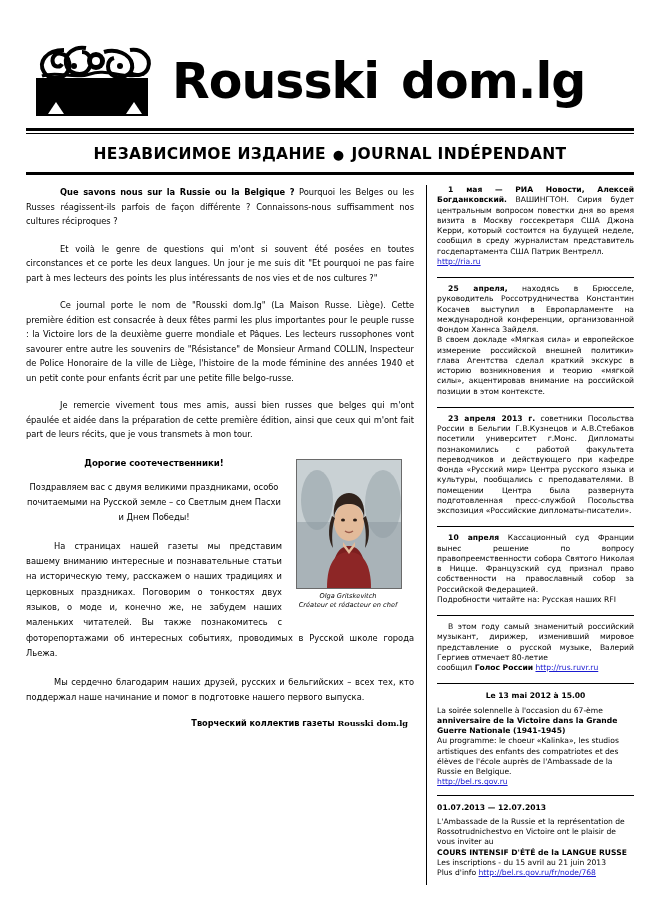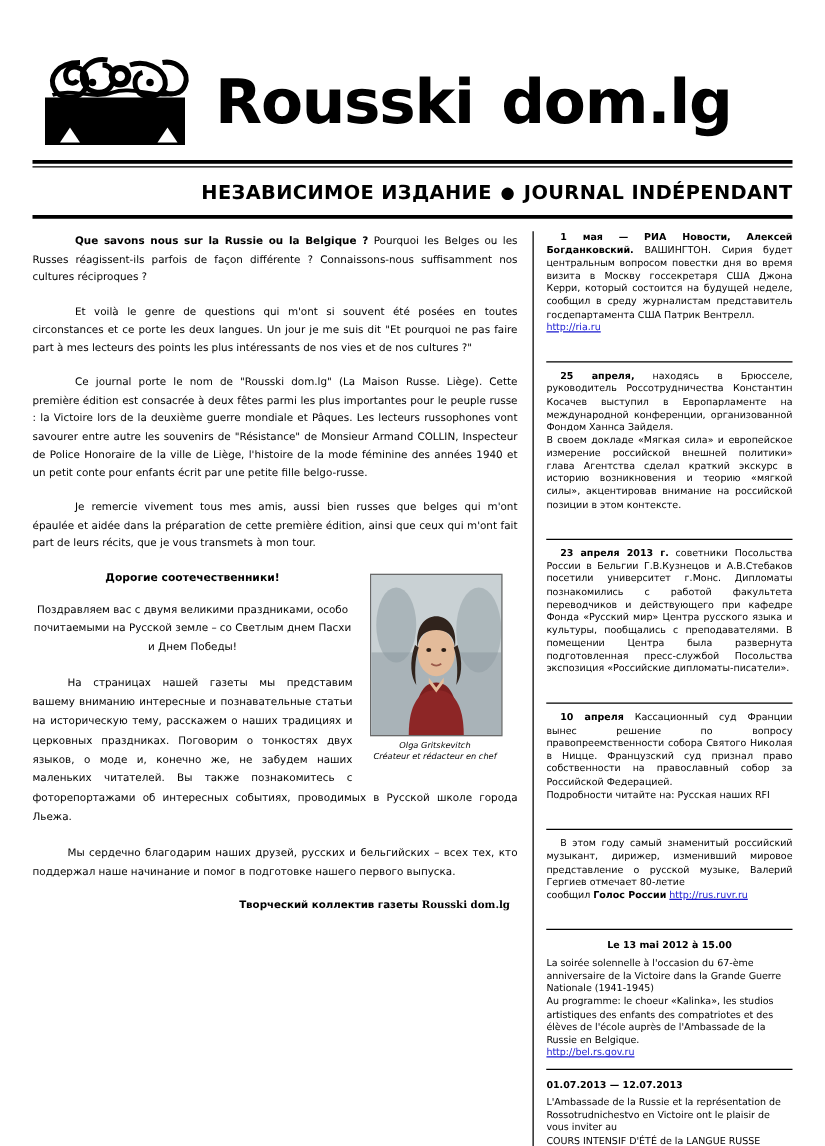--- a/index.html
+++ b/index.html
@@ -51,21 +51,21 @@
   .rule-thick {
     border-top: 3px solid #000;
     margin-top: 10px;
   }
   .rule-thin {
     border-top: 1px solid #000;
     margin-top: 2px;
   }
 
   .tagline {
-    text-align: right;
+    text-align: center;
     font-family: "DejaVu Sans", sans-serif;
     font-weight: bold;
     font-size: 15.5px;
     letter-spacing: 0.3px;
     padding: 11px 0 9px 0;
   }
   .tagline .dot {
     font-size: 13px;
     vertical-align: middle;
     padding: 0 7px;
@@ -162,21 +162,21 @@
     font-weight: bold;
     text-align: right;
     padding-right: 6px;
   }
   .signature .brand {
     font-family: "DejaVu Serif", serif;
   }
 
   
   .news-item {
-    padding: 6px 0 22px 0;
+    padding: 6px 0 10px 0;
     border-bottom: 1px solid #000;
   }
   .news-item:first-child { padding-top: 0; }
   .news-item p {
     margin: 0;
     text-indent: 11px;
   }
   .news-item b { font-weight: bold; }
   .news-item .lead-date { font-weight: bold; }
   .news-link {
@@ -189,21 +189,21 @@
   .ev-block {
     padding: 7px 0 7px 0;
     border-bottom: 1px solid #000;
   }
   .ev-title {
     font-weight: bold;
     text-align: center;
     margin: 0 0 4px 0;
   }
   .ev-body { margin: 0; text-align: left; }
-  .ev-body .hl { font-weight: normal; margin-top: 12px; }
+  .ev-body .hl { font-weight: bold; margin-top: 12px; }
   .ev-last { border-bottom: none; }
 </style>
 </head>
 <body>
 
 <div class="page">
 
   <div class="masthead">
     <div class="logo-mark">
       <svg width="128" height="74" viewBox="0 0 128 74" xmlns="http://www.w3.org/2000/svg">

